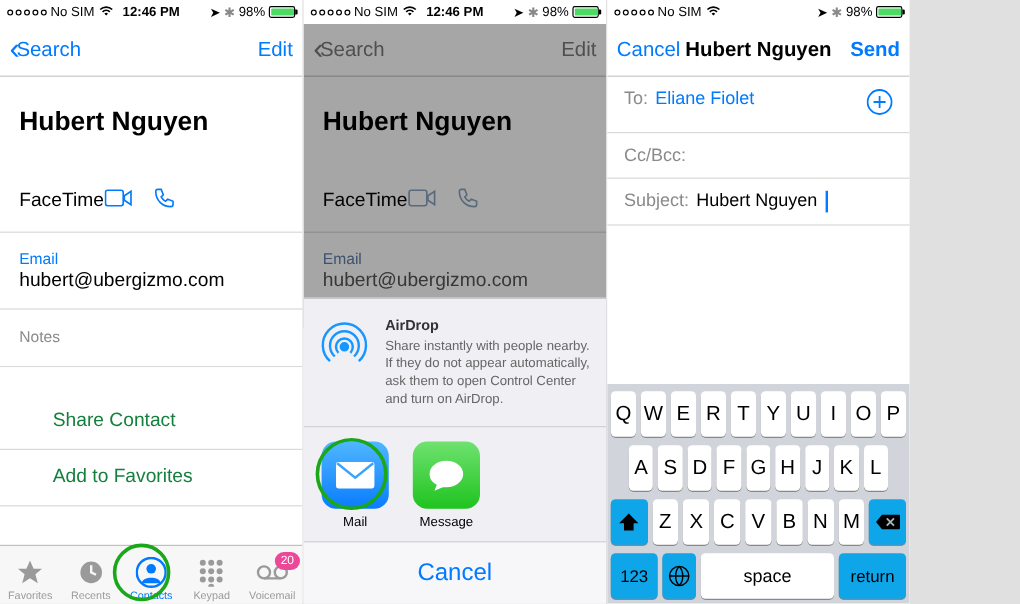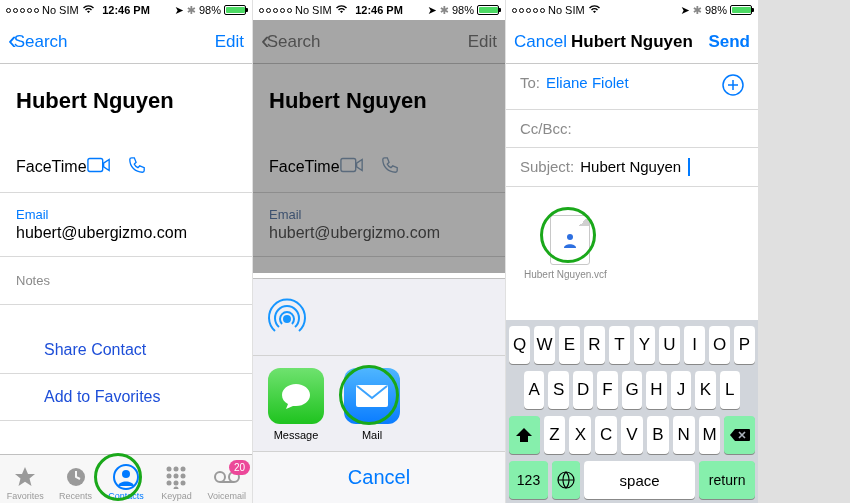--- a/index.html
+++ b/index.html
@@ -22,21 +22,21 @@
   .chev { font-size:26px; font-weight:400; margin-right:-3px; position:relative; top:-1px;}
   
   .section { padding:14px 16px; border-bottom:1px solid #d9d9d9; font-size:16px; }
   .name { font-size:22px; font-weight:700; padding:24px 16px 28px; }
   .ft-row { display:flex; justify-content:flex-start; align-items:center; }
   .ft-icons { display:flex; gap:14px; }
   .ic { width:24px; height:18px; }
   .label-sm { color:#007aff; font-size:13px; display:block; margin-bottom:2px;}
   .notes-lbl { color:#8a8a8a; font-size:13px; }
   .big-gap { height:22px; background:#fff; }
-  .link-row { color:#1d4ed8; font-size:16px;padding-left:44px; }
+  .link-row { color:#15803d; font-size:16px;padding-left:44px; }
   
   .tabbar { margin-top:auto; height:49px; border-top:1px solid #c0c0c0; background:#f7f7f7; display:flex; justify-content:space-around; align-items:flex-end; padding-bottom:2px; }
   .tab { text-align:center; font-size:9px; color:#9a9a9a; position:relative; width:56px;}
   .tab.sel { color:#007aff; }
   .tab .icon { height:28px; display:flex; align-items:center; justify-content:center;}
   .badge { position:absolute; top:-3px; right:2px; background:#ec4899; color:#fff; font-size:10px; border-radius:9px; padding:0 5px; line-height:15px;}
   .circle-hl { position:absolute; border:3px solid #1aa81a; border-radius:50%; pointer-events:none; }
 
   
   .dim { position:absolute; inset:0; background:rgba(0,0,0,0.35); }
@@ -60,21 +60,21 @@
   .vcf { position:absolute; left:40px; top:28px; width:48px; text-align:center; font-size:10px; color:#8a8a8a; }
   .vcf .card { width:40px; height:50px; background:#fff; border:1px solid #c8c8c8; border-radius:3px; margin:0 auto 4px; display:flex; align-items:center; justify-content:center; position:relative;}
   .vcf .card::before { content:""; position:absolute; top:0; right:0; width:10px; height:10px; background:linear-gradient(135deg,#fff 50%, #d0d0d0 50%); }
   
   .kbd { margin-top:auto; background:#d1d5db; padding:6px 3px 4px; display:flex; flex-direction:column; gap:7px; }
   .krow { display:flex; gap:4px; justify-content:center; }
   .key { background:#fff; border-radius:4px; box-shadow:0 1px 0 #888; height:38px; display:flex; align-items:center; justify-content:center; font-size:17px; flex:1; }
   .krow.r2 { padding:0 15px; }
   .krow.r3 { padding:0 0px; }
   .key-wide { flex:1.4; }
-  .key-func { background:#86efac; color:#000; }
+  .key-func { background:#0ea5e9; color:#000; }
   .key-space { flex:4; font-size:15px;}
   .key-ret  { flex:2; font-size:15px;}
   .key-small { font-size:14px; }
 
   .gray-nav { color:#7a7a7a; }
 </style>
 </head>
 <body>
 
 <div class="phone">
@@ -269,39 +269,43 @@
       <span>
         <svg width="44" height="44" viewBox="0 0 44 44">
             <g fill="none" stroke="#1796ff" stroke-width="2">
               <circle cx="22" cy="26" r="3" fill="#1796ff"></circle>
               <path d="M14 34 a12 12 0 1 1 16 0"></path>
               <path d="M10 38 a18 18 0 1 1 24 0"></path>
               <path d="M17 31 a7 7 0 1 1 10 0"></path>
             </g>
           </svg>
       </span>
+      <div class="airdrop-text">
+        <b>AirDrop</b>
+        <span>Share instantly with people nearby. If they do not appear automatically, ask them to open Control Center and turn on AirDrop.</span>
+      </div>
     </div>
     <div class="share-row">
-      <div class="share-item">
-        <div class="share-ic msg-ic">
-          <svg width="34" height="30" viewBox="0 0 34 30">
-              <path d="M17 3 C9 3 3 8 3 14 C3 18 5 21 9 23 L7 28 L14 25 C15 25 16 25 17 25 C25 25 31 20 31 14 C31 8 25 3 17 3 Z" fill="#fff"></path>
-            </svg>
-        </div>
-        <div>Message</div>
-      </div>
       <div class="share-item" style="position:relative">
         <div class="share-ic mail-ic">
           <svg width="36" height="26" viewBox="0 0 36 26">
               <rect x="2" y="2" width="32" height="22" rx="2" fill="#fff"></rect>
               <path d="M3 3 L18 15 L33 3" fill="none" stroke="#3ba3ff" stroke-width="2"></path>
             </svg>
         </div>
         <div>Mail</div>
         <div class="circle-hl" style="width:60px;height:60px;left:-2px;top:-3px;"></div>
+      </div>
+      <div class="share-item">
+        <div class="share-ic msg-ic">
+          <svg width="34" height="30" viewBox="0 0 34 30">
+              <path d="M17 3 C9 3 3 8 3 14 C3 18 5 21 9 23 L7 28 L14 25 C15 25 16 25 17 25 C25 25 31 20 31 14 C31 8 25 3 17 3 Z" fill="#fff"></path>
+            </svg>
+        </div>
+        <div>Message</div>
       </div>
     </div>
     <div class="cancel-btn">Cancel</div>
   </div>
 </div>
 
 <div class="phone">
   <div class="status">
     <div class="left">
       <span class="dots">
@@ -346,32 +350,20 @@
   </div>
   <div class="compose-row">
     <span>Cc/Bcc:</span>
   </div>
   <div class="compose-row">
     <span>Subject:</span>
     <span class="plain">Hubert Nguyen</span>
       <span class="cursor-line"></span>
   </div>
 
-  <div class="attach-area">
-    <div class="vcf">
-      <div class="card">
-        <svg width="18" height="18" viewBox="0 0 18 18">
-            <circle cx="9" cy="6" r="3" fill="#2d6fe0"></circle>
-            <path d="M3 17 C3 12 15 12 15 17 Z" fill="#2d6fe0"></path>
-          </svg>
-      </div>
-      <div style="white-space:nowrap; margin-left:-22px;">Hubert Nguyen.vcf</div>
-    </div>
-    <div class="circle-hl" style="width:56px;height:56px;left:34px;top:20px;"></div>
-  </div>
 
   <div class="kbd">
     <div class="krow">
       <div class="key">Q</div>
       <div class="key">W</div>
       <div class="key">E</div>
       <div class="key">R</div>
       <div class="key">T</div>
       <div class="key">Y</div>
       <div class="key">U</div>

